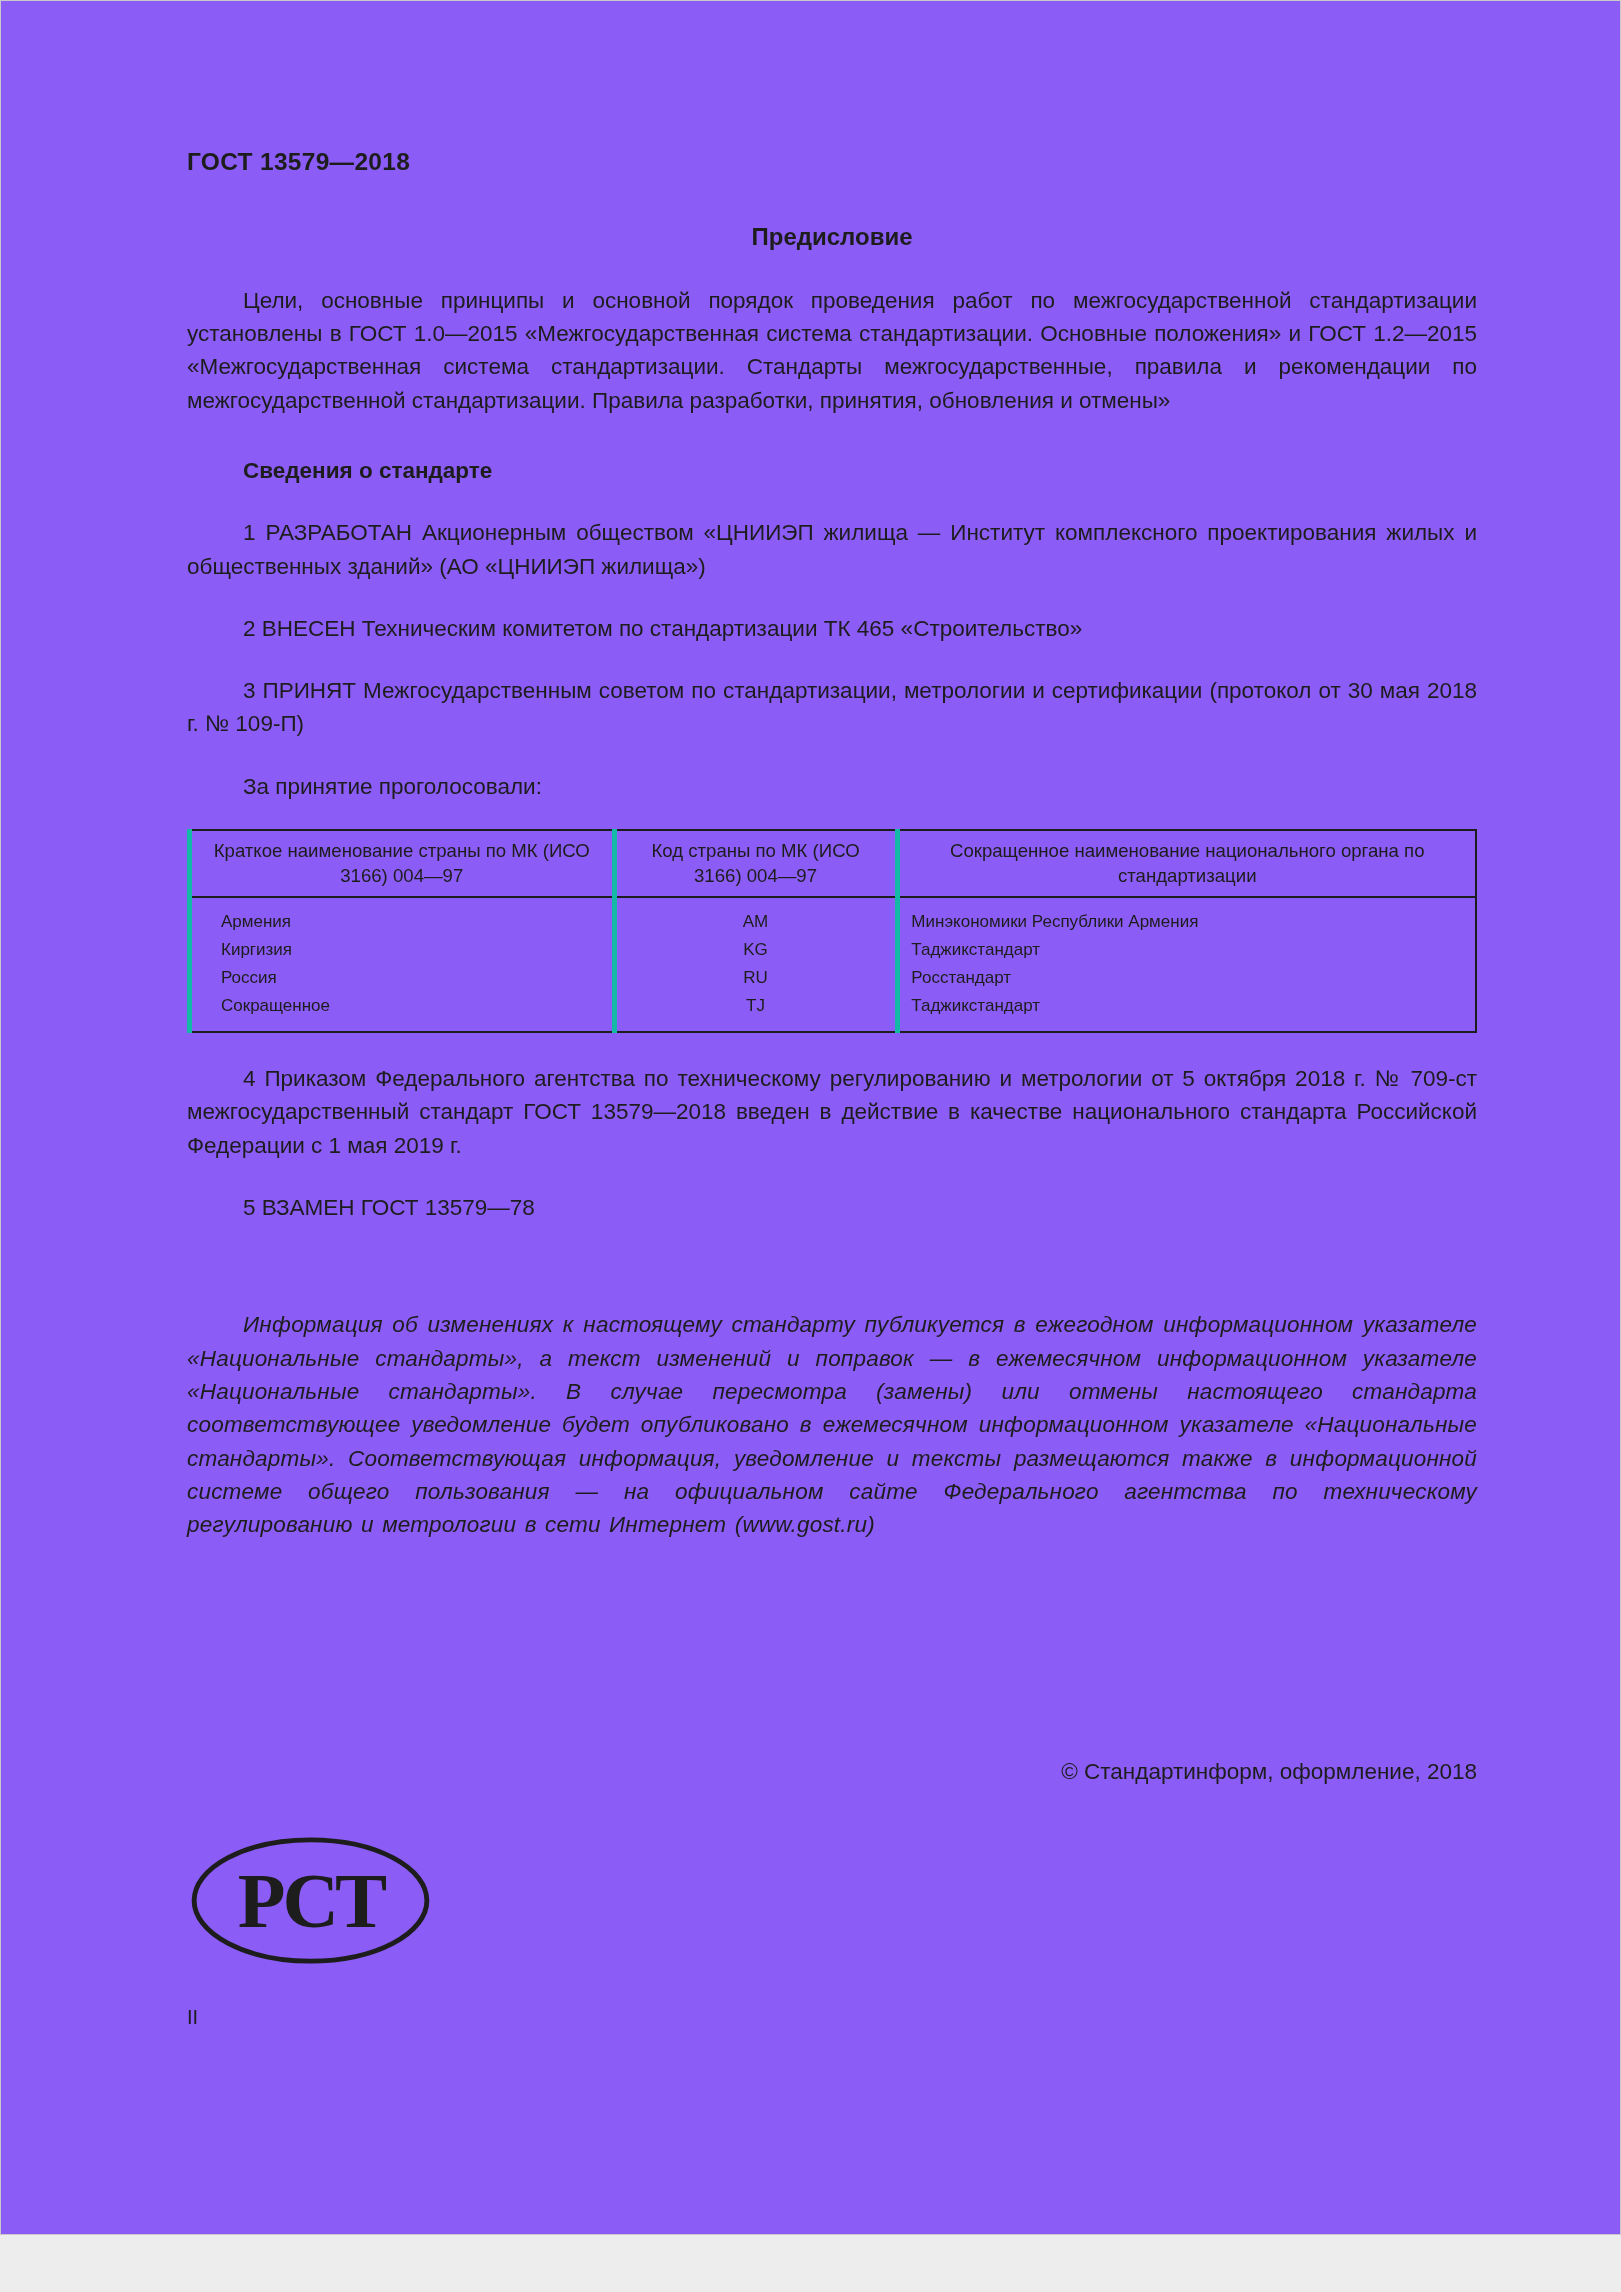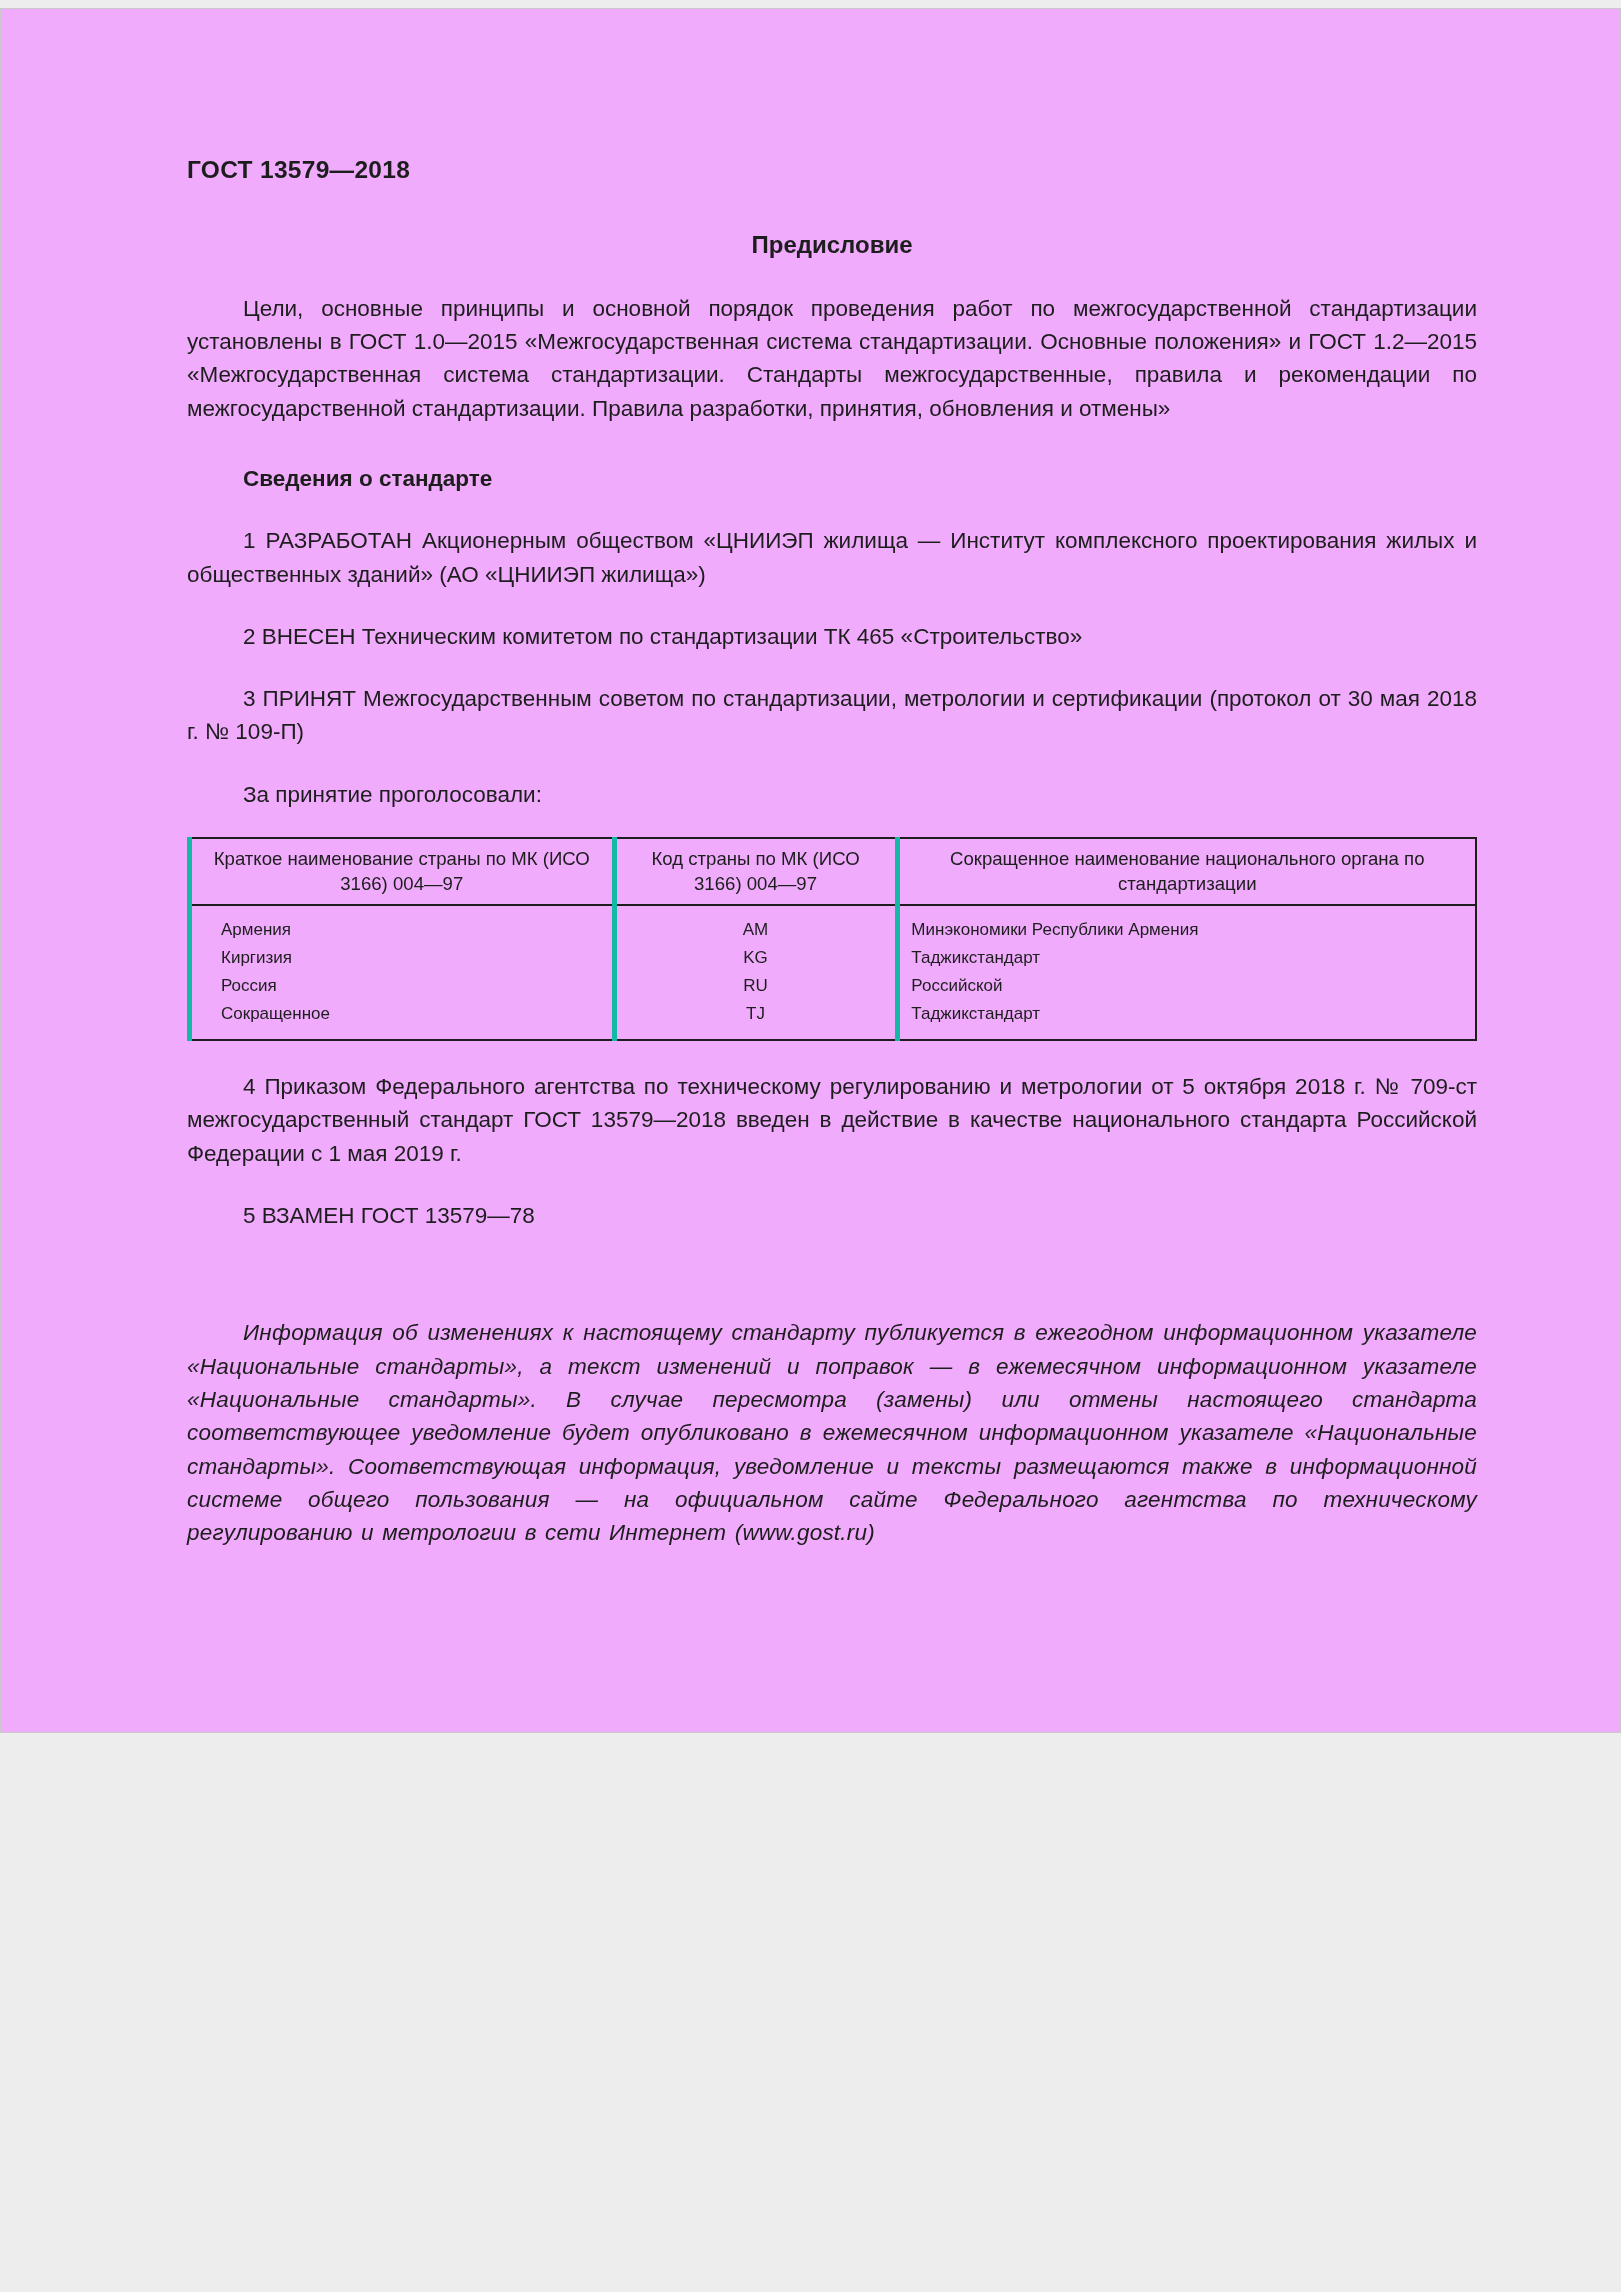--- a/index.html
+++ b/index.html
@@ -2,23 +2,23 @@
 <html lang="ru"><head>
 <meta charset="utf-8">
 <style>
   * { box-sizing: border-box; }
   html, body { margin: 0; padding: 0; background: #ededed; }
   body { font-family: "Liberation Sans", sans-serif; }
 
   .page {
     position: relative;
     width: 1621px;
-    height: 1725px;
-    margin: 8px auto;
-    background: #f0abfc;
+    height: 2235px;
+    margin: 0 auto;
+    background: #8b5cf6;
     border: 1px solid #c9c9c9;
     color: #1d1d1d;
     overflow: hidden;
   }
 
   .content {
     padding: 143px 143px 0 186px;
     font-size: 22.5px;
     line-height: 1.48;
   }
@@ -151,21 +151,21 @@
           <td>Минэкономики Республики Армения</td>
         </tr>
         <tr>
           <td class="name">Киргизия</td>
           <td class="center">KG</td>
           <td>Таджикстандарт</td>
         </tr>
         <tr>
           <td class="name">Россия</td>
           <td class="center">RU</td>
-          <td>Российской</td>
+          <td>Росстандарт</td>
         </tr>
         <tr>
           <td class="name">Сокращенное</td>
           <td class="center">TJ</td>
           <td>Таджикстандарт</td>
         </tr>
       </tbody>
     </table>
 
     <p class="para">4  Приказом Федерального агентства по техническому регулированию и метрологии от 5 октября 2018 г. № 709-ст межгосударственный стандарт ГОСТ 13579—2018 введен в действие в качестве национального стандарта Российской Федерации с 1 мая 2019 г.</p>

